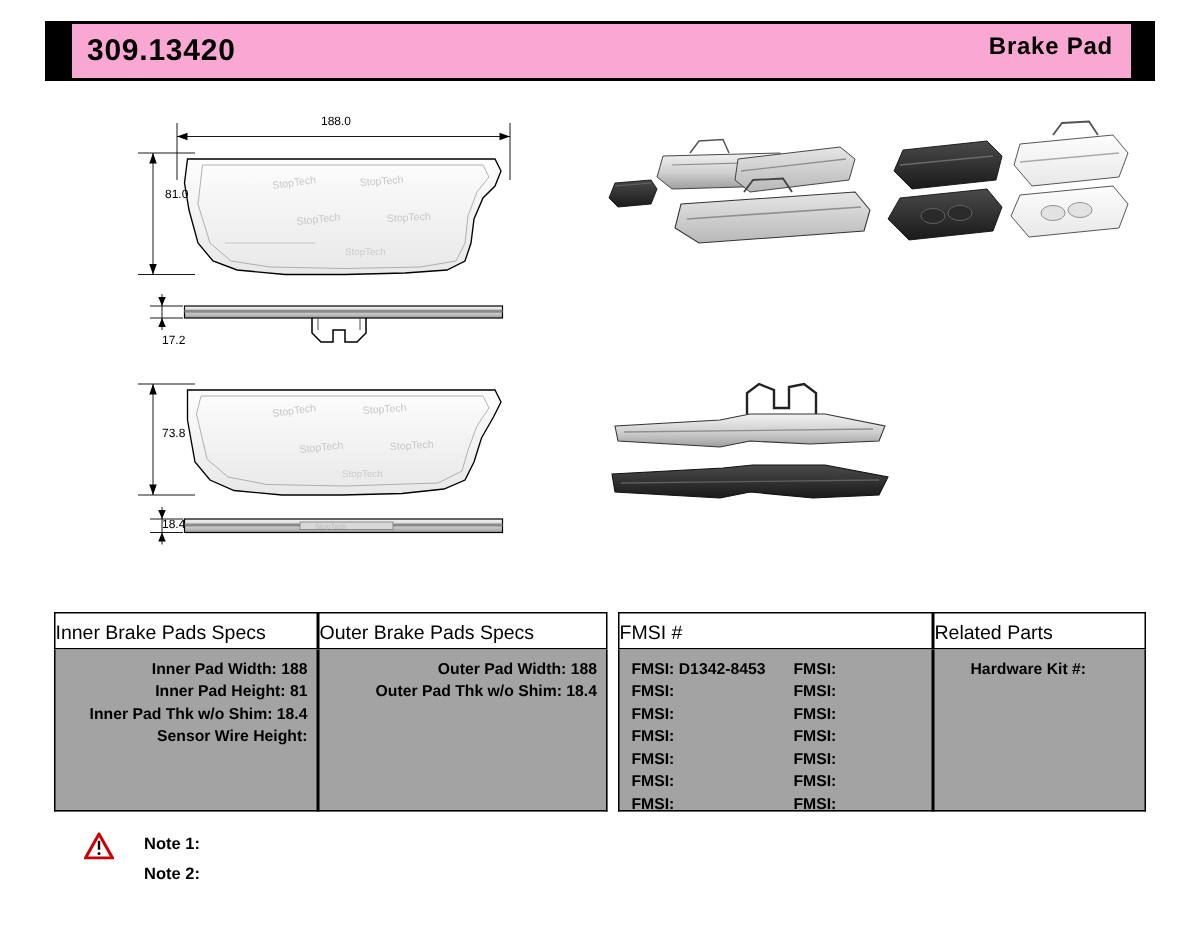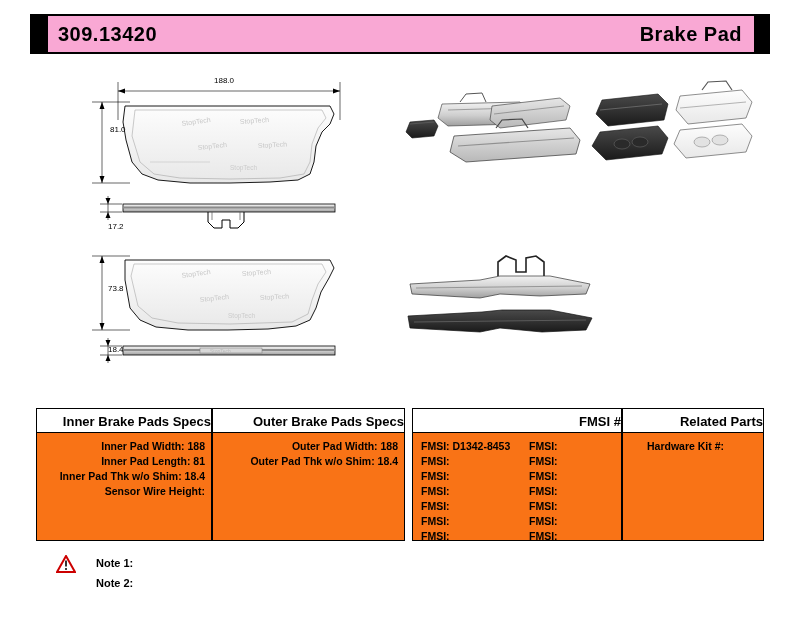--- a/index.html
+++ b/index.html
@@ -52,21 +52,21 @@
     left: 26px;
     top: 7px;
     font-size: 20px;
     font-weight: bold;
     letter-spacing: 0.5px;
   }
   .product-type {
     position: absolute;
     right: 26px;
     top: 7px;
-    font-size: 20px;
+    font-size: 16px;
     font-weight: bold;
     letter-spacing: 0.5px;
   }
 
   
   .drawing {
     position: absolute;
     left: 30px;
     top: 62px;
     width: 740px;
@@ -91,34 +91,34 @@
   .spec-col {
     position: absolute;
     top: 0;
     height: 133px;
     box-sizing: border-box;
   }
   .spec-head {
     border: 1px solid #000;
     height: 25px;
     line-height: 25px;
-    text-align: right;
+    text-align: left;
     font-size: 13px;
-    font-weight: bold;
+    font-weight: normal;
     background: #fff;
     box-sizing: border-box;
   }
   .spec-body {
     border-left: 1px solid #000;
     border-right: 1px solid #000;
     border-bottom: 1px solid #000;
     height: 108px;
     box-sizing: border-box;
     padding-top: 6px;
-    background: #f97316;
+    background: #a3a3a3;
   }
   .col-inner  { left: 0px;   width: 176px; }
   .col-outer  { left: 176px; width: 193px; }
   .col-fmsi   { left: 376px; width: 210px; }
   .col-rel    { left: 586px; width: 142px; }
 
   .spec-row {
     font-size: 10.5px;
     font-weight: bold;
     line-height: 15px;
@@ -343,21 +343,21 @@
   <div class="specs">
 
     <div class="spec-col col-inner">
       <div class="spec-head">Inner Brake Pads Specs</div>
       <div class="spec-body">
         <div class="spec-row">
           <span>Inner Pad Width:</span>
           <span class="val">188</span>
         </div>
         <div class="spec-row">
-          <span>Inner Pad Length:</span>
+          <span>Inner Pad Height:</span>
           <span class="val">81</span>
         </div>
         <div class="spec-row">
           <span>Inner Pad Thk w/o Shim:</span>
           <span class="val">18.4</span>
         </div>
         <div class="spec-row">
           <span>Sensor Wire Height:</span>
           <span class="val"></span>
         </div>

